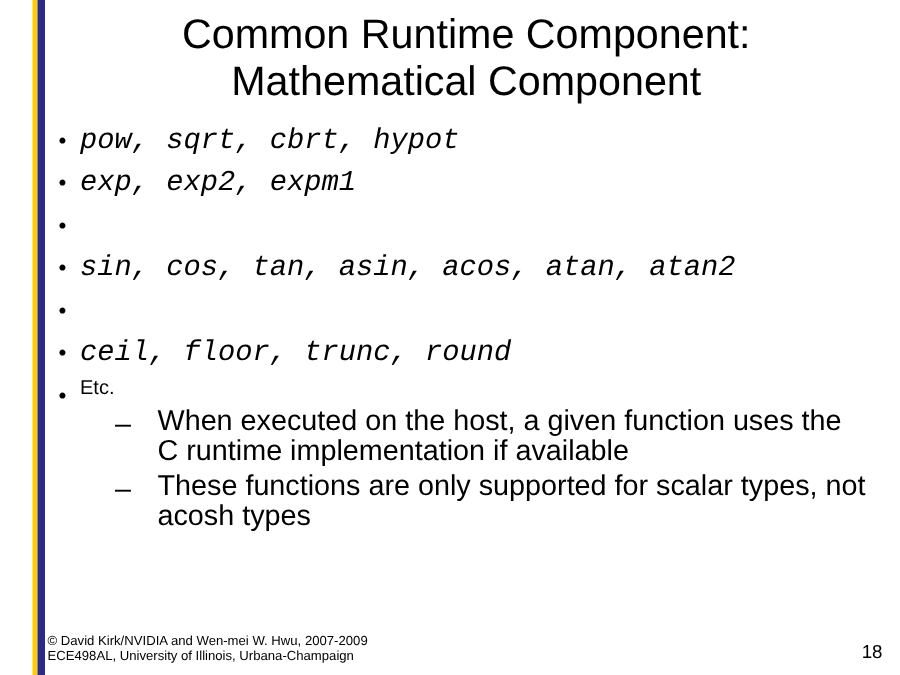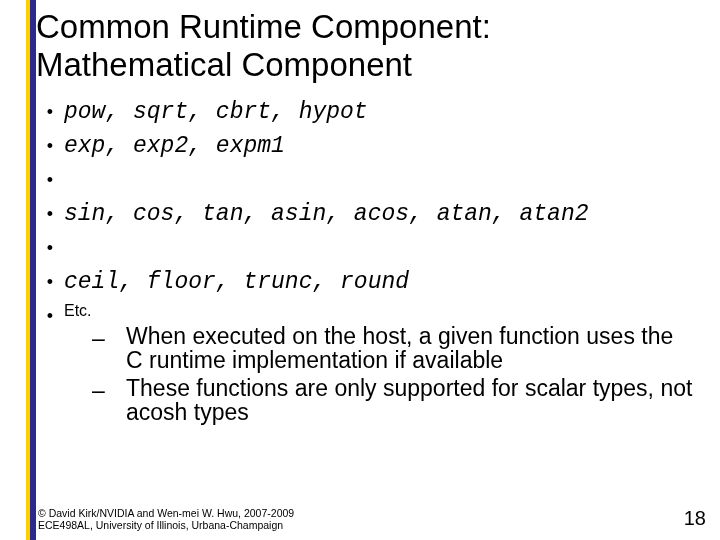--- a/index.html
+++ b/index.html
@@ -33,21 +33,21 @@
     position: absolute;
     left: 36px;
     top: 0;
     right: 10px;
     bottom: 0;
     box-sizing: border-box;
   }
   .title {
     font-size: 33px;
     line-height: 1.15;
-    text-align: left;
+    text-align: center;
     margin: 8px 0 14px 0;
     font-weight: normal;
   }
   ul.top {
     list-style: none;
     margin: 0;
     padding: 0 8px 0 0;
   }
   ul.top > li {
     display: flex;
@@ -96,21 +96,21 @@
     left: 38px;
     bottom: 8px;
     font-size: 10.5px;
     line-height: 1.2;
     color: #000;
   }
   .pagenum {
     position: absolute;
     right: 14px;
     bottom: 10px;
-    font-size: 20px;
+    font-size: 15px;
     margin-top: 16px;
   }
 </style>
 </head>
 <body>
 
 <div class="stripe-outer"></div>
 <div class="stripe-inner"></div>
 
 <div class="slide">

